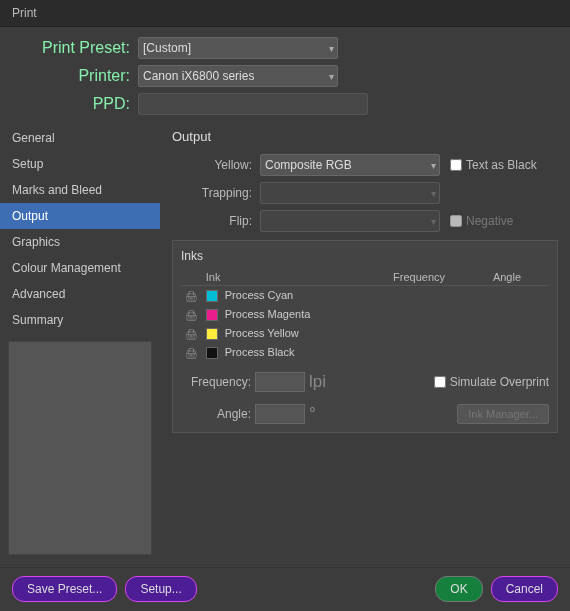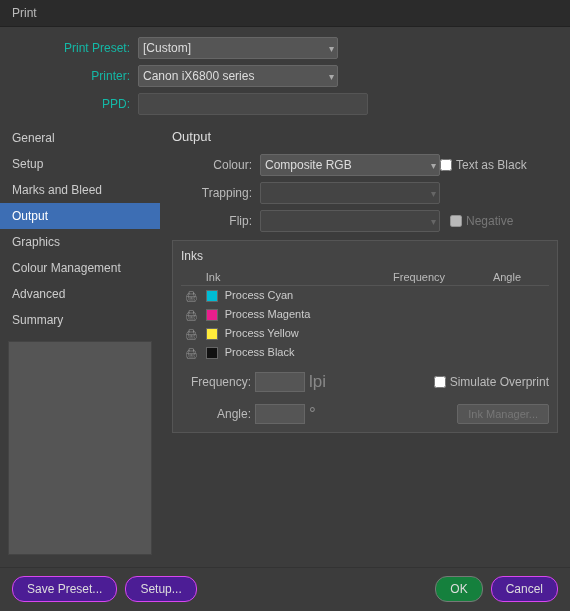--- a/index.html
+++ b/index.html
@@ -31,22 +31,22 @@
       gap: 6px;
     }
     .field-row {
       display: flex;
       align-items: center;
     }
     .field-label {
       width: 110px;
       text-align: right;
       margin-right: 8px;
-      color: #14b8a6;
-      font-size: 12px;
+      color: #86efac;
+      font-size: 16px;
     }
     select {
       background: #555;
       border: 1px solid #666;
       color: #ddd;
       font-size: 12px;
       padding: 2px 4px;
       height: 22px;
       appearance: none;
       -webkit-appearance: none;
@@ -319,27 +319,27 @@
       <div class="sidebar-item">
         <span>Summary</span>
       </div>
       <div class="sidebar-preview"></div>
     </div>
 
     <div class="content-area">
       <div class="section-title">Output</div>
 
       <div class="output-row">
-        <span class="output-label">Colour:</span>
+        <span class="output-label">Yellow:</span>
         <div class="select-wrapper">
           <select class="select-medium">
             <option>Composite RGB</option>
           </select>
         </div>
-        <label class="checkbox-label" style="">
+        <label class="checkbox-label" style="margin-left: 10px;">
           <input type="checkbox" style="">
           <span>Text as Black</span>
         </label>
       </div>
 
       <div class="output-row">
         <span class="output-label">Trapping:</span>
         <div class="select-wrapper disabled-select">
           <select class="select-medium" disabled="">
             <option></option>

